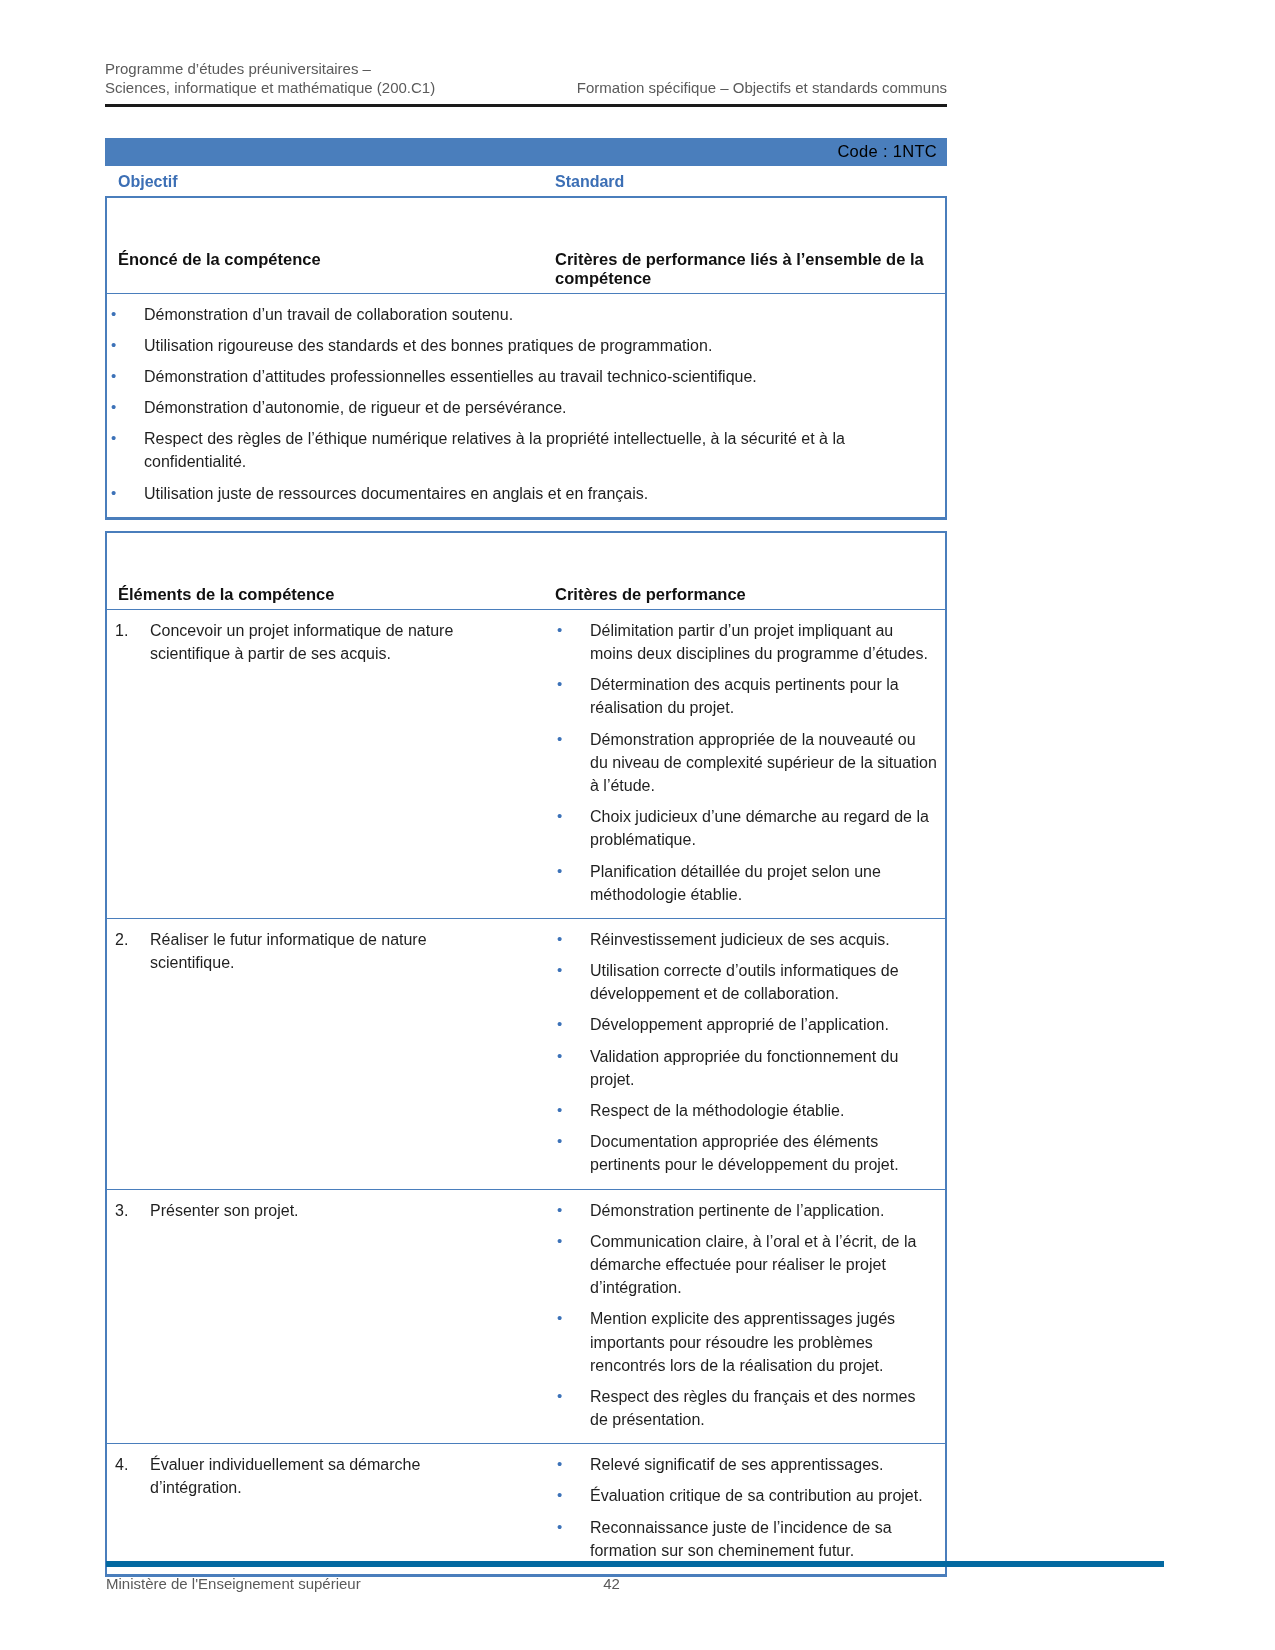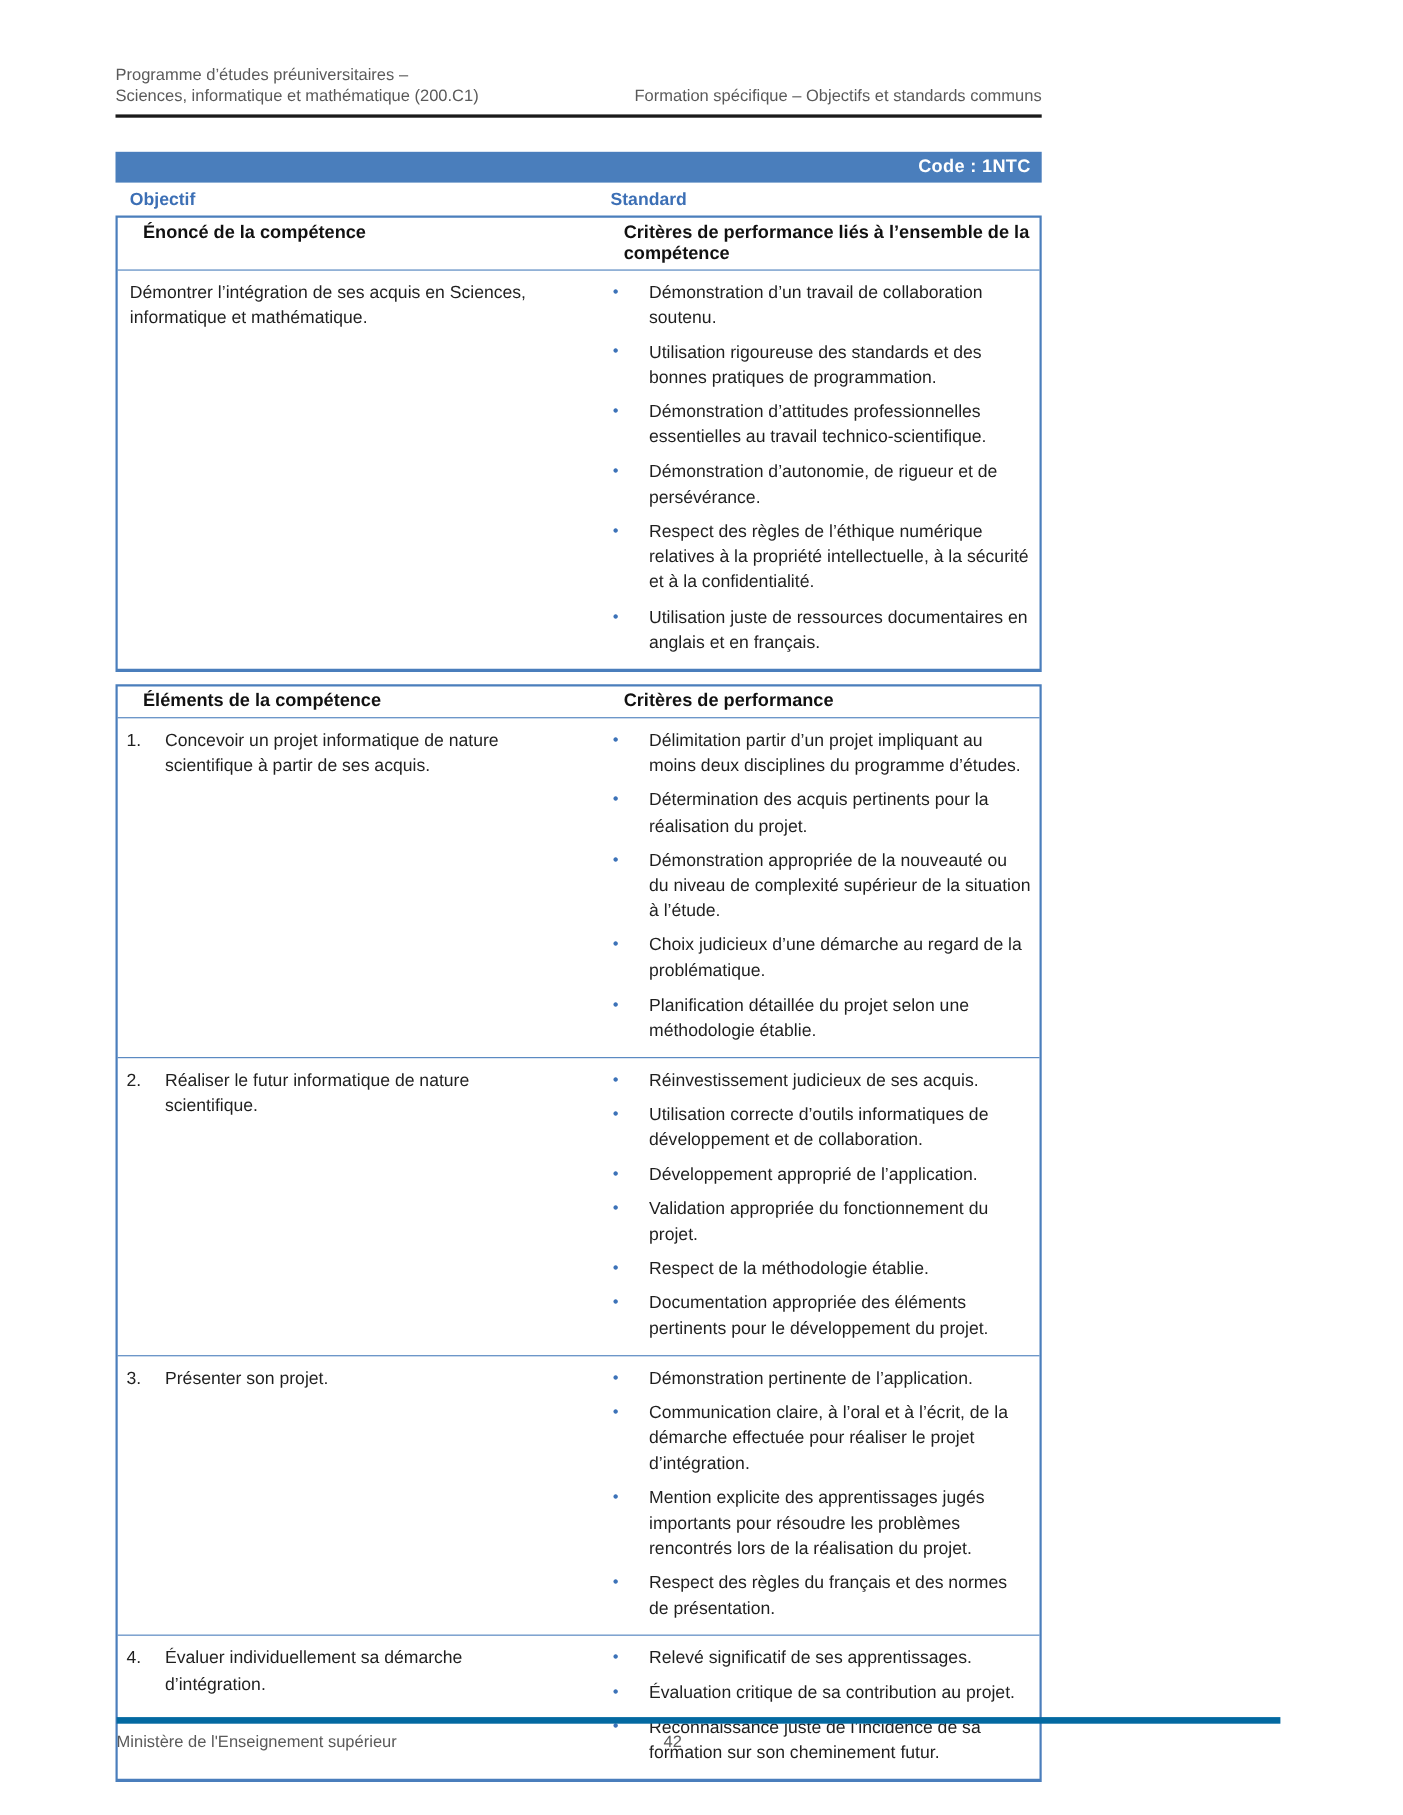--- a/index.html
+++ b/index.html
@@ -10,34 +10,34 @@
     -webkit-font-smoothing: antialiased;
   }
   .content { position: absolute; left: 105px; width: 842px; top: 0; }
 
   
   .doc-header { display: flex; justify-content: space-between; align-items: flex-end;
     padding-top: 60px; font-size: 15px; color: #5a5a5a; line-height: 1.25; }
   .hdr-rule { border-bottom: 3px solid #1a1a1a; margin-top: 6px; }
 
   
-  .code-bar { margin-top: 31px; background: #4a7ebc; color: #ffffff; text-align: right;
-    font-size: 16.5px; padding: 4px 10px 5px 0; letter-spacing: .3px; font-weight: bold; }
+  .code-bar { margin-top: 31px; background: #4a7ebc; color: #000000; text-align: right;
+    font-size: 16.5px; padding: 4px 10px 5px 0; letter-spacing: .3px; }
 
   
   .col-heads { display: flex; font-weight: bold; color: #3c6fb5; font-size: 16px;
     padding: 7px 0 5px 0; }
   .col-heads .ch1 { width: 448px; padding-left: 13px; box-sizing: border-box; flex: none; }
   .col-heads .ch2 { padding-left: 2px; }
 
   
   .tbl { border: 2px solid #4a7ebc; border-bottom-width: 3px; background: #ffffff; }
   .tbl + .tbl-gap { height: 11px; }
   .thead { display: flex; font-weight: bold; font-size: 16.5px;
-    border-bottom: 1.5px solid #4a7ebc; padding: 4px 0 5px 12px; color: #111; }
+    border-bottom: 1.5px solid #4a7ebc; padding: 4px 0 5px 0; color: #111; margin-top: 48px; }
   .thead .th1 { width: 446px; padding-left: 11px; box-sizing: border-box; flex: none; }
   .thead .th2 { padding-left: 2px; padding-right: 6px; }
 
   .trow { display: flex; font-size: 16px; line-height: 1.45; }
   .trow + .trow { border-top: 1.5px solid #4a7ebc; }
   .cell-left { width: 446px; flex: none; box-sizing: border-box;
     padding: 9px 40px 10px 11px; }
   .cell-left.numbered { display: flex; padding-left: 8px; }
   .row-num { width: 35px; flex: none; }
   .cell-right { flex: 1; box-sizing: border-box; padding: 9px 8px 10px 0; }
@@ -75,21 +75,20 @@
     <div class="ch1">Objectif</div>
     <div class="ch2">Standard</div>
   </div>
 
   <div class="tbl">
     <div class="thead">
       <div class="th1">Énoncé de la compétence</div>
       <div class="th2">Critères de performance liés à l’ensemble de la compétence</div>
     </div>
     <div class="trow">
-      <div class="cell-left">Démontrer l’intégration de ses acquis en Sciences, informatique et mathématique.</div>
       <div class="cell-right">
         <div class="crit">
             <span class="dot">•</span>
             <span class="crit-text">Démonstration d’un travail de collaboration soutenu.</span>
           </div>
         <div class="crit">
             <span class="dot">•</span>
             <span class="crit-text">Utilisation rigoureuse des standards et des bonnes pratiques de programmation.</span>
           </div>
         <div class="crit">

